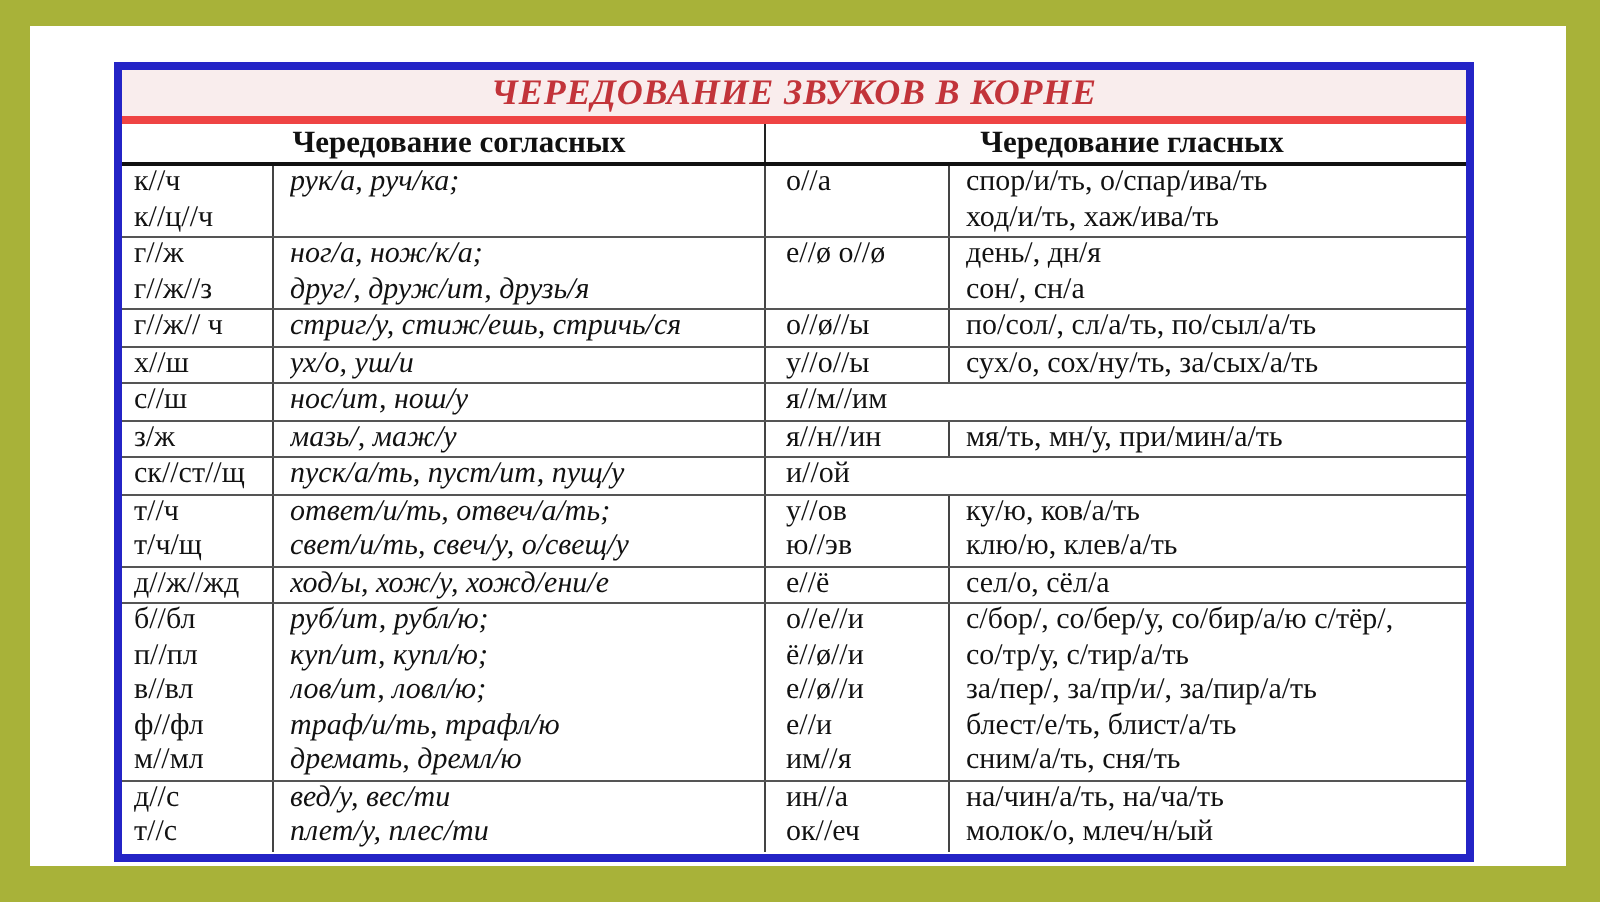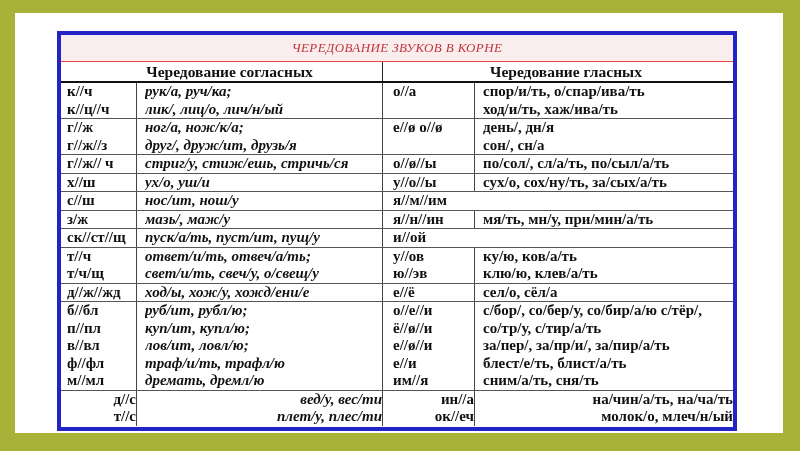--- a/index.html
+++ b/index.html
@@ -26,47 +26,47 @@
   .table-frame{
     position:absolute;left:42px;top:18px;
     width:680px;height:400px;
     border:4px solid var(--blue);
     background:#ffffff;
     overflow:hidden;
   }
   .title-row{
     height:27px;
     background:var(--pinkbg);
-    border-bottom:1px solid #ef4444;
+    border-bottom:4px solid #ef4444;
     display:flex;align-items:center;justify-content:center;
     color:var(--red);
-    font-weight:normal;font-style:italic;
-    font-size:13px;letter-spacing:0.4px;
+    font-weight:bold;font-style:italic;
+    font-size:18px;letter-spacing:0.4px;
     white-space:nowrap;
   }
   .header-row{
     height:21px;
     border-bottom:2px solid #111;
     display:grid;grid-template-columns:322px 350px;
   }
   .header-cell{
     display:flex;align-items:center;justify-content:center;
     font-weight:bold;font-size:15.5px;
     white-space:nowrap;
     padding-left:16px;
   }
   .header-cell.first{border-right:1px solid #222;}
   .tbody{width:100%;}
   .group{
     display:grid;
     grid-template-columns:76px 246px 92px 258px;
     border-bottom:1px solid #555;
   }
-  .group:last-child{border-bottom:none;text-align:right;}
-  .cell{border-right:1px solid #444;overflow:hidden;font-weight:bold;}
+  .group:last-child{border-bottom:none;}
+  .cell{border-right:1px solid #444;overflow:hidden;}
   .cell:last-child{border-right:none;}
   .line{
     height:17.5px;line-height:17.6px;
     font-size:15px;white-space:nowrap;overflow:hidden;
   }
   .col-cpat{padding-left:6px;}
   .col-cex{padding-left:8px;}
   .col-cex .line{font-style:italic;}
   .col-vpat{padding-left:10px;}
   .col-vex{padding-left:8px;}
@@ -84,21 +84,20 @@
       <div class="header-cell">Чередование гласных</div>
     </div>
     <div class="tbody">
         <div class="group">
           <div class="cell col-cpat">
             <div class="line">к//ч</div>
             <div class="line">к//ц//ч</div>
           </div>
           <div class="cell col-cex">
             <div class="line">рук/а, руч/ка;</div>
-            <div class="line">лик/, лиц/о, лич/н/ый</div>
           </div>
           <div class="cell col-vpat">
             <div class="line">о//а</div>
           </div>
           <div class="cell col-vex">
             <div class="line">спор/и/ть, о/спар/ива/ть</div>
             <div class="line">ход/и/ть, хаж/ива/ть</div>
           </div>
         </div>
         <div class="group">

